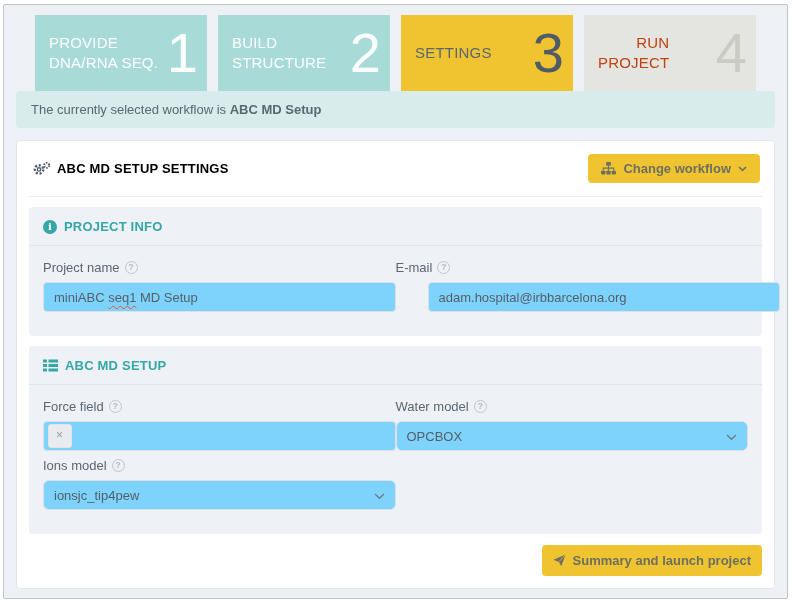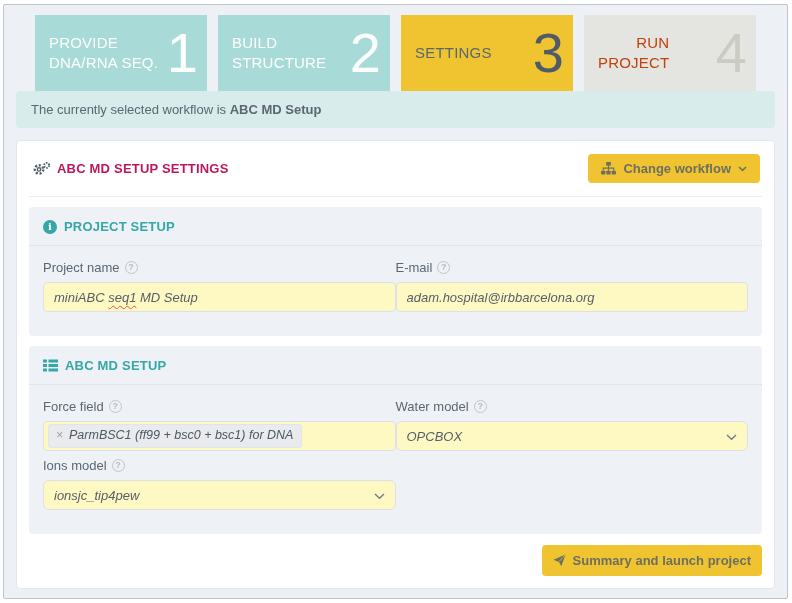--- a/index.html
+++ b/index.html
@@ -32,21 +32,21 @@
   .banner {
     height:37px; background:#d7eceb; border-radius:4px;
     display:flex; align-items:center; padding:0 15px; font-size:13px; color:#5b6771;
   }
   .banner span { white-space:pre; }
   .banner .bold { font-weight:700; }
 
   
   .panel { margin-top:12px; background:#fff; border:1px solid #e3e7ed; border-radius:4px; padding:12px; }
   .panel-head { display:flex; justify-content:space-between; align-items:center; padding:1px 2px 13px 3px; border-bottom:1px solid #eaeef2; }
-  .panel-title { font-size:13px; font-weight:700; color:#be185d; display:flex; align-items:center; gap:7px; letter-spacing:.2px; }
+  .panel-title { font-size:13px; font-weight:700; color:#000000; display:flex; align-items:center; gap:7px; letter-spacing:.2px; }
 
   .btn {
     background:#f0c431; border:none; border-radius:4px; cursor:pointer;
     font-family:"Liberation Sans", sans-serif; font-size:13px; font-weight:700; color:#6d6f60;
     display:inline-flex; align-items:center; gap:7px;
   }
   .btn.change { padding:7px 13px; }
   .btn.launch { padding:8px 11px; }
 
   
@@ -60,25 +60,25 @@
   .row2 { margin-top:7px; }
 
   .field-label { font-size:13px; color:#5c6771; display:flex; align-items:center; gap:5px; margin-bottom:7px; }
   .help {
     width:13px; height:13px; border:1px solid #c0c7cf; border-radius:50%;
     color:#b3bbc4; font-size:9px; font-weight:700; line-height:11px; text-align:center;
     display:inline-block; cursor:pointer; flex:0 0 auto;
   }
 
   .control {
-    background:#fef9c3; border:1px solid #dce1e8; border-radius:4px; height:30px; width:100%;
-    display:flex; align-items:center; padding:0 10px; font-size:13px; color:#565f69;font-style:italic;
+    background:#7dd3fc; border:1px solid #dce1e8; border-radius:4px; height:30px; width:100%;
+    display:flex; align-items:center; padding:0 10px; font-size:13px; color:#565f69;
   }
   .control span { white-space:pre; }
-  input.control { font-family:"Liberation Sans", sans-serif; outline:none; }
+  input.control { font-family:"Liberation Sans", sans-serif; outline:none;margin-left:32px; }
   .control.select { position:relative; padding-right:26px; cursor:pointer;border-radius:6px; }
   .chev { position:absolute; right:10px; top:12px; }
   .control.tags { padding:0 4px; }
   .chip {
     background:#e9ebee; border:1px solid #e1e4e8; border-radius:3px; padding:3px 8px 4px 7px;
     font-size:12.5px; color:#4f5861; display:inline-flex; align-items:center; gap:6px; line-height:1.2;
   }
   .chip .x { color:#98a0a8; font-size:12px; cursor:pointer; }
 
   .squiggle { text-decoration:underline wavy #e4533f; text-decoration-thickness:1px; text-underline-offset:3px; }
@@ -155,21 +155,21 @@
         <span>Change workflow</span>
         <svg width="9" height="6" viewBox="0 0 9 6">
           <polyline points="1,1 4.5,4.4 8,1" fill="none" stroke="#6d6f60" stroke-width="1.5"></polyline>
         </svg>
       </button>
     </div>
 
     <div class="card">
       <div class="card-head">
         <span class="ic-info">i</span>
-        <span>PROJECT SETUP</span>
+        <span>PROJECT INFO</span>
       </div>
       <div class="card-body">
         <div class="grid">
           <div class="field">
             <div class="field-label">
               <span>Project name</span>
               <span class="help">?</span>
             </div>
             <div class="control">
               <span>miniABC </span>
@@ -203,21 +203,20 @@
       <div class="card-body">
         <div class="grid">
           <div class="field">
             <div class="field-label">
               <span>Force field</span>
               <span class="help">?</span>
             </div>
             <div class="control tags">
               <span class="chip">
                 <span class="x">×</span>
-                <span>ParmBSC1 (ff99 + bsc0 + bsc1) for DNA</span>
               </span>
             </div>
           </div>
           <div class="field">
             <div class="field-label">
               <span>Water model</span>
               <span class="help">?</span>
             </div>
             <div class="control select">
               <span>OPCBOX</span>

